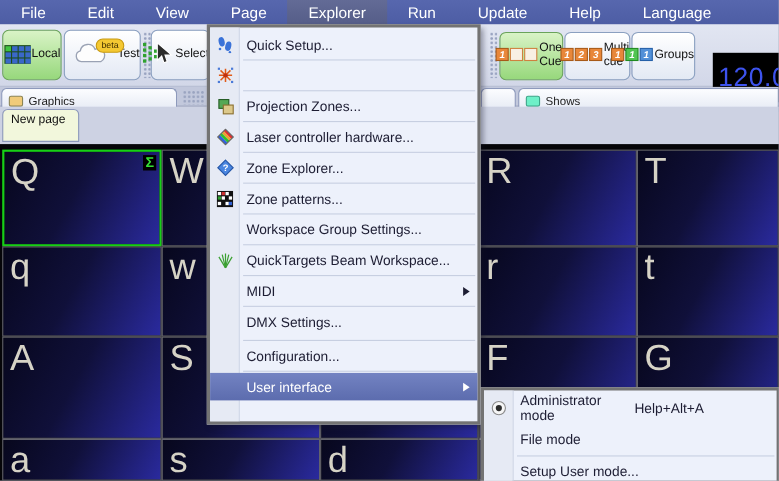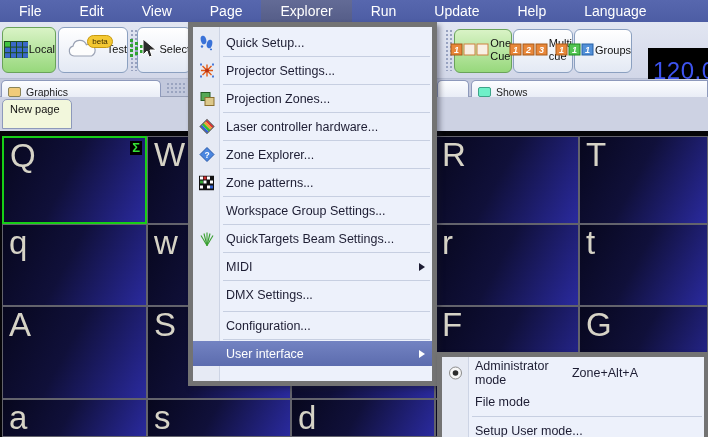--- a/index.html
+++ b/index.html
@@ -49,21 +49,21 @@
   
   .grid { position:absolute; left:0; top:131px; width:708px; height:306px; background:#050508; }
   .cell { position:absolute; border:1px solid #63636c;
     background:linear-gradient(118deg,#07071d 0%,#10103a 45%,#2a2a9e 100%);
     color:#d6d3c6; font-size:33px; padding:1px 0 0 6px; line-height:1; }
   .cell.sel { border:2px solid #17cf17; }
   .sum { position:absolute; right:3px; top:3px; background:#000; color:#35e035;
     font-size:13px; line-height:14px; padding:0 2px; font-weight:bold; }
 
   
-  .menu { position:absolute; background:#edf1fb; border:5px solid #737373;
+  .menu { position:absolute; background:#edf1fb; border:3px solid #737373;
     box-shadow:3px 3px 5px rgba(20,20,40,0.4); z-index:20; padding-top:3px; }
   .menu::before { content:""; position:absolute; left:0; top:0; bottom:0; width:26px;
     background:#e6eaf4; }
   .menu::after { content:""; position:absolute; left:26px; top:0; bottom:0; width:1px;
     background:#cdd4e4; }
   #settings-menu { left:188px; top:22px; width:249px; height:364px; }
   #ui-submenu   { left:437px; top:352px; width:272px; height:90px; }
   .mi { position:relative; height:25px; display:flex; align-items:center;
     padding-left:33px; padding-right:10px; font-size:12.5px; color:#1d1d33; z-index:2; }
   #ui-submenu .mi { height:26px; }
@@ -266,21 +266,20 @@
           </g>
       <circle cx="8" cy="8" r="2" fill="#c03010"></circle>
       <g fill="#4a7ad8">
             <rect x="1" y="1" width="2" height="2"></rect>
             <rect x="13" y="1" width="2" height="2"></rect>
       <rect x="1" y="13" width="2" height="2"></rect>
             <rect x="13" y="13" width="2" height="2"></rect>
           </g>
         </svg>
       </span>
-      <span>Projector Settings...</span>
     </div>
     <div class="msep"></div>
     <div class="mi">
       <span class="mic">
         <svg width="16" height="16" viewBox="0 0 16 16">
       <rect x="2" y="2" width="9" height="8" fill="#55a855" stroke="#245c24"></rect>
       <rect x="6" y="7" width="9" height="8" fill="#dcc88a" stroke="#8a6f2f"></rect>
         </svg>
       </span>
       <span>Projection Zones...</span>
@@ -342,21 +341,21 @@
         <svg width="16" height="16" viewBox="0 0 16 16">
       <g stroke="#3aa030" stroke-width="1.1" fill="none">
         <line x1="8" y1="15" x2="2" y2="5"></line>
             <line x1="8" y1="15" x2="5" y2="3"></line>
         <line x1="8" y1="15" x2="8" y2="2"></line>
             <line x1="8" y1="15" x2="11" y2="3"></line>
         <line x1="8" y1="15" x2="14" y2="5"></line>
           </g>
         </svg>
       </span>
-      <span>QuickTargets Beam Settings...</span>
+      <span>QuickTargets Beam Workspace...</span>
     </div>
     <div class="msep"></div>
     <div class="mi">
       <span>MIDI</span>
       <span class="arrow"></span>
     </div>
     <div class="msep"></div>
     <div class="mi">
       <span>DMX Settings...</span>
     </div>
@@ -374,21 +373,21 @@
 
 <div class="menu" id="ui-submenu">
     <div class="mi">
       <span class="mic">
         <svg width="15" height="15" viewBox="0 0 15 15">
       <circle cx="7.5" cy="7.5" r="6" fill="#f6f6f6" stroke="#8a8a8a"></circle>
       <circle cx="7.5" cy="7.5" r="2.8" fill="#2b2b2b"></circle>
         </svg>
       </span>
       <span>Administrator mode</span>
-      <span class="shortcut">Zone+Alt+A</span>
+      <span class="shortcut">Help+Alt+A</span>
     </div>
     <div class="msep noline"></div>
     <div class="mi">
       <span>File mode</span>
     </div>
     <div class="msep"></div>
     <div class="mi">
       <span>Setup User mode...</span>
     </div>
   </div>

